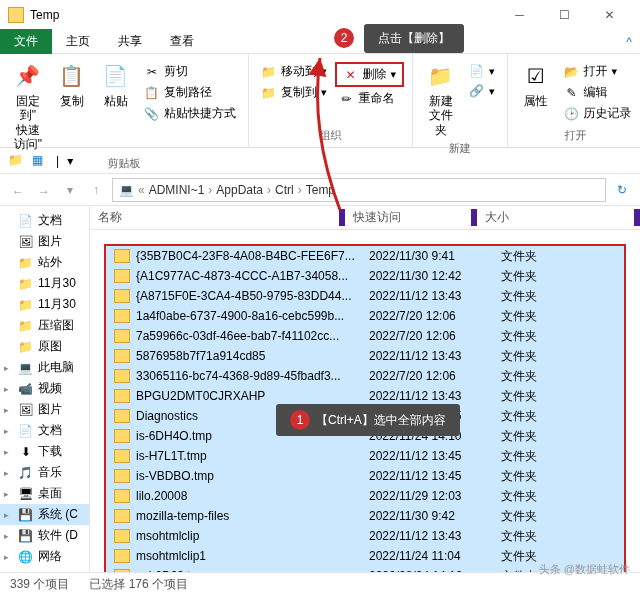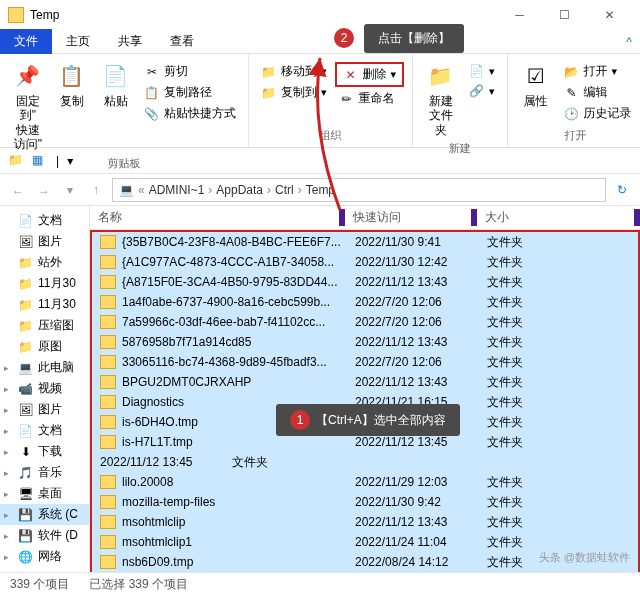--- a/index.html
+++ b/index.html
@@ -4,21 +4,21 @@
 <style>
 *{margin:0;padding:0;box-sizing:border-box;font-family:"Microsoft YaHei","Segoe UI",sans-serif;font-size:12px}
 body{background:#fff;width:640px;height:605px;overflow:hidden;position:relative}
 .titlebar{height:30px;display:flex;align-items:center;padding:0 8px;background:#fff}
 .titlebar .icon{width:16px;height:16px;background:#ffd96a;border:1px solid #d4a32a;margin-right:6px}
 .titlebar .title{flex:1}
 .titlebar .btns{display:flex;gap:0}
 .titlebar .btns div{width:45px;height:28px;display:flex;align-items:center;justify-content:center;color:#555}
 .menubar{height:24px;display:flex;align-items:center;border-bottom:1px solid #e0e0e0}
 .menubar .tab{padding:4px 14px;cursor:pointer}
-.menubar .tab.active{background:#1d4ed8;color:#fff}
+.menubar .tab.active{background:#15803d;color:#fff}
 .menubar .drop{margin-left:auto;padding:0 8px;color:#1979ca}
 .ribbon{height:94px;background:#fff;border-bottom:1px solid #e0e0e0;display:flex;position:relative}
 .rgroup{border-right:1px solid #e5e5e5;padding:4px 8px 2px;display:flex;flex-direction:column;justify-content:space-between;align-items:center}
 .rgroup .tools{display:flex;gap:4px;flex:1;align-items:flex-start}
 .rgroup .label{font-size:11px;color:#666;text-align:left;padding:2px 0}
 .bigbtn{display:flex;flex-direction:column;align-items:center;justify-content:center;padding:2px 4px;min-width:40px;gap:2px;font-size:11px;text-align:center;line-height:1.2}
 .bigbtn .ic{width:32px;height:32px;display:flex;align-items:center;justify-content:center;font-size:20px}
 .smallbtns{display:flex;flex-direction:column;gap:2px;justify-content:flex-start;padding-top:4px}
 .smallbtn{display:flex;align-items:center;gap:4px;padding:1px 4px;white-space:nowrap;font-size:11px}
 .smallbtn .ic{width:16px;height:16px;display:flex;align-items:center;justify-content:center}
@@ -35,21 +35,21 @@
 .content{display:flex;height:366px}
 .tree{width:90px;border-right:1px solid #e5e5e5;overflow:hidden;padding:4px 0}
 .tree .item{display:flex;align-items:center;gap:4px;padding:2px 4px;white-space:nowrap}
 .tree .item.sel{background:#cce8ff}
 .tree .exp{width:10px;color:#888;font-size:9px}
 .tree .ic{width:16px;text-align:center}
 .files{flex:1;position:relative;overflow:hidden}
 .files .header{display:flex;border-bottom:1px solid #e5e5e5;height:24px;align-items:center;color:#555;position:sticky;top:0;background:#fff}
 .files .header>div{padding:0 8px;border-right:6px solid #4c1d95}
 .col-name{width:255px}.col-date{width:132px}.col-type{width:95px}.col-size{flex:1}
-.filelist{border:2px solid #cc1f1f;margin:0}
+.filelist{border:2px solid #cc1f1f;margin:14px}
 .row{display:flex;height:20px;align-items:center;background:#cce8ff}
 .row>div{padding:0 8px;overflow:hidden;text-overflow:ellipsis;white-space:nowrap}
 .row .fic{width:16px;height:14px;background:#ffd96a;border:1px solid #d4a32a;margin-right:6px;flex-shrink:0}
 .row .nm{width:255px;display:flex;align-items:center}
 .statusbar{height:24px;border-top:1px solid #e5e5e5;display:flex;align-items:center;padding:0 10px;gap:20px;color:#555}
 .callout{position:absolute;background:#4a4a4a;color:#fff;padding:6px 14px;border-radius:3px;font-size:14px;display:flex;align-items:center;gap:6px;z-index:10}
 .callout .num{width:20px;height:20px;border-radius:50%;background:#cc3030;display:flex;align-items:center;justify-content:center;font-size:12px}
 .callout.c1{top:404px;left:276px}
 .callout.c2{top:24px;left:364px}
 .num-badge{position:absolute;width:20px;height:20px;border-radius:50%;background:#cc3030;color:#fff;display:flex;align-items:center;justify-content:center;font-size:12px;z-index:10}
@@ -346,20 +346,21 @@
           <div class="col-type">文件夹</div>
           <div class="col-size"></div>
         </div>
         <div class="row">
           <div class="nm"><div class="fic"></div>is-H7L1T.tmp</div>
           <div class="col-date">2022/11/12 13:45</div>
           <div class="col-type">文件夹</div>
           <div class="col-size"></div>
         </div>
         <div class="row">
+          <div class="nm"><div class="fic"></div>is-VBDBO.tmp</div>
           <div class="col-date">2022/11/12 13:45</div>
           <div class="col-type">文件夹</div>
           <div class="col-size"></div>
         </div>
         <div class="row">
           <div class="nm"><div class="fic"></div>lilo.20008</div>
           <div class="col-date">2022/11/29 12:03</div>
           <div class="col-type">文件夹</div>
           <div class="col-size"></div>
         </div>
@@ -386,34 +387,34 @@
           <div class="col-date">2022/08/24 14:12</div>
           <div class="col-type">文件夹</div>
           <div class="col-size"></div>
         </div>
       </div>
   </div>
 </div>
 
 <div class="statusbar">
   <span>339 个项目</span>
-  <span>已选择 339 个项目</span>
+  <span>已选择 176 个项目</span>
 </div>
 
 <div class="num-badge" style="top:28px;left:334px">2</div>
 <div class="callout c2">
     <span>点击【删除】</span>
   </div>
 <div class="callout c1">
     <span class="num">1</span>
     <span>【Ctrl+A】选中全部内容</span>
   </div>
 
 <svg class="arrow" style="top:50px;left:300px" width="60" height="170">
   <defs>
       <marker id="ah" markerWidth="8" markerHeight="8" refX="6" refY="3" orient="auto">
         <path d="M0,0 L6,3 L0,6 Z" fill="#cc1f1f"></path>
       </marker>
     </defs>
   <path d="M40,160 Q10,80 20,8" stroke="#cc1f1f" stroke-width="3" fill="none" marker-end="url(#ah)"></path>
 </svg>
 
-<div style="position:absolute;bottom:40px;right:10px;color:#999;font-size:11px">头条 @数据蛙软件</div>
+<div style="position:absolute;bottom:28px;right:10px;color:#999;font-size:11px">头条 @数据蛙软件</div>
 
 </body></html>

